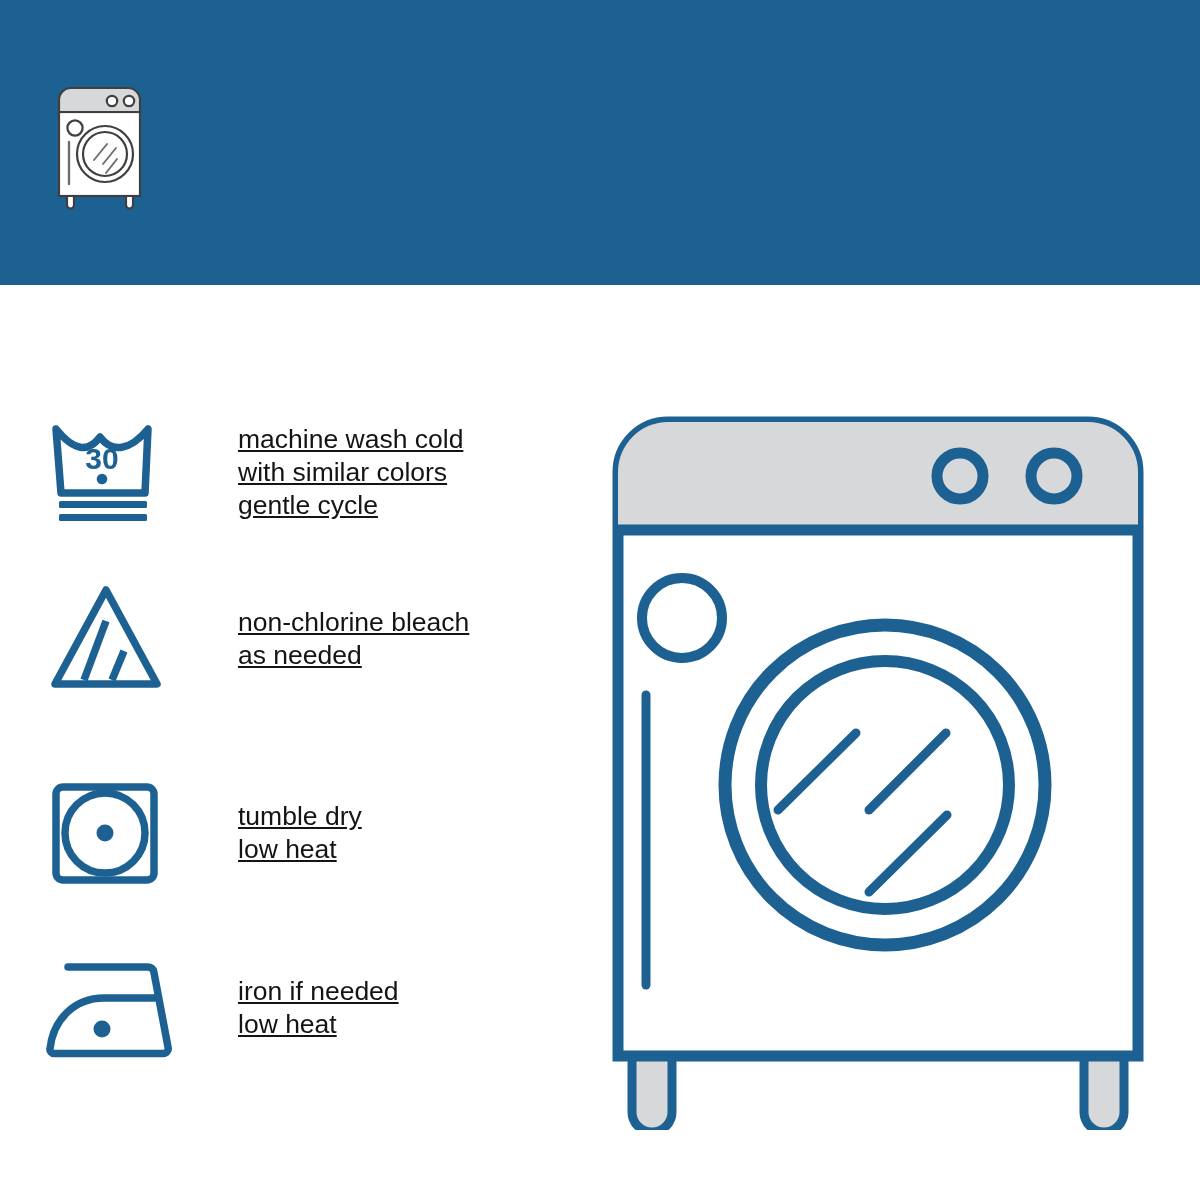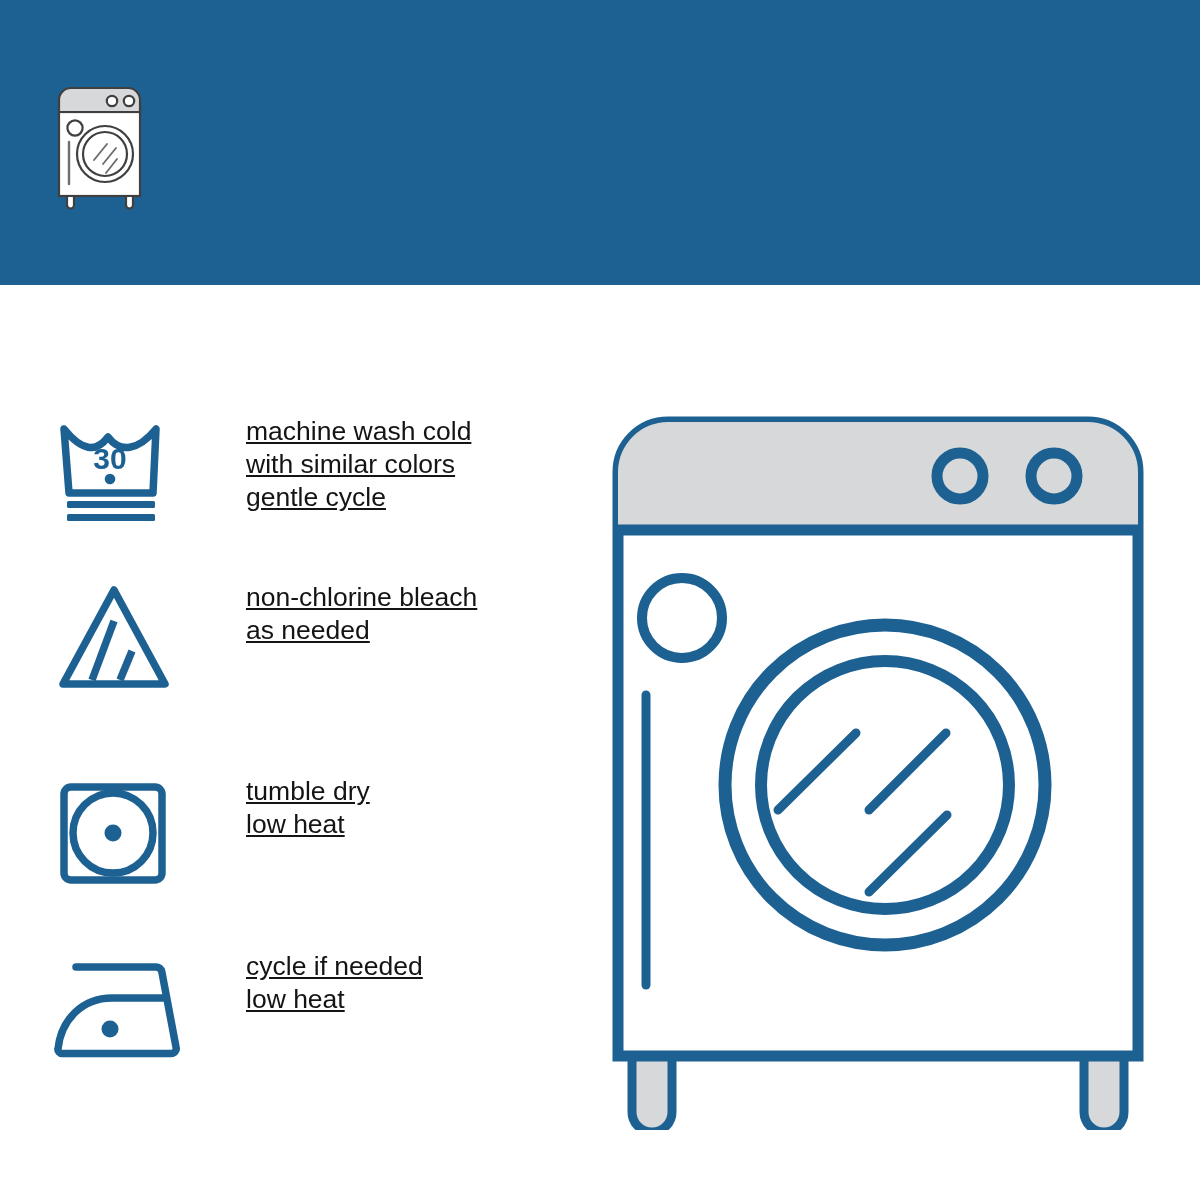--- a/index.html
+++ b/index.html
@@ -74,22 +74,23 @@
   
   .care-list {
     position: absolute;
     left: 0;
     top: 285px;
     width: 560px;
     height: 915px;
   }
   .care-row {
     position: absolute;
-    left: 52px;
+    left: 44px;
     display: flex;
+    align-items: center;
     width: 470px;
   }
   .care-row.r0 { top: 130px;  height: 115px; }
   .care-row.r1 { top: 296px;  height: 115px; }
   .care-row.r2 { top: 490px;  height: 115px; }
   .care-row.r3 { top: 665px;  height: 115px; }
 
   .care-symbol {
     width: 130px;
     height: 115px;
@@ -189,21 +190,21 @@
       <div class="care-text">tumble dry
 low heat</div>
     </div>
 
     <div class="care-row r3">
       <svg class="care-symbol" viewBox="0 0 130 115">
         <path d="M24 17 H 104 a6 6 0 0 1 5.8 4.6 L 124 97 a5 5 0 0 1 -5 6.5 H 10
                  a4 4 0 0 1 -4 -4.6 C 9 70, 30 48, 60 48 H 112" fill="none" stroke="#1d6193" stroke-width="7.5" stroke-linejoin="round" stroke-linecap="round"></path>
         <circle cx="58" cy="79" r="8.5" fill="#1d6193"></circle>
       </svg>
-      <div class="care-text">cycle if needed
+      <div class="care-text">iron if needed
 low heat</div>
     </div>
 
   </div>
 
   <div class="washer-wrap">
     <svg class="washer-svg" viewBox="0 0 566 730">
 
       <path d="M36 650 v62 a20 20 0 0 0 40 0 v-62 z" fill="#d7d8d9" stroke="#1d6193" stroke-width="9"></path>
       <path d="M488 650 v62 a20 20 0 0 0 40 0 v-62 z" fill="#d7d8d9" stroke="#1d6193" stroke-width="9"></path>

